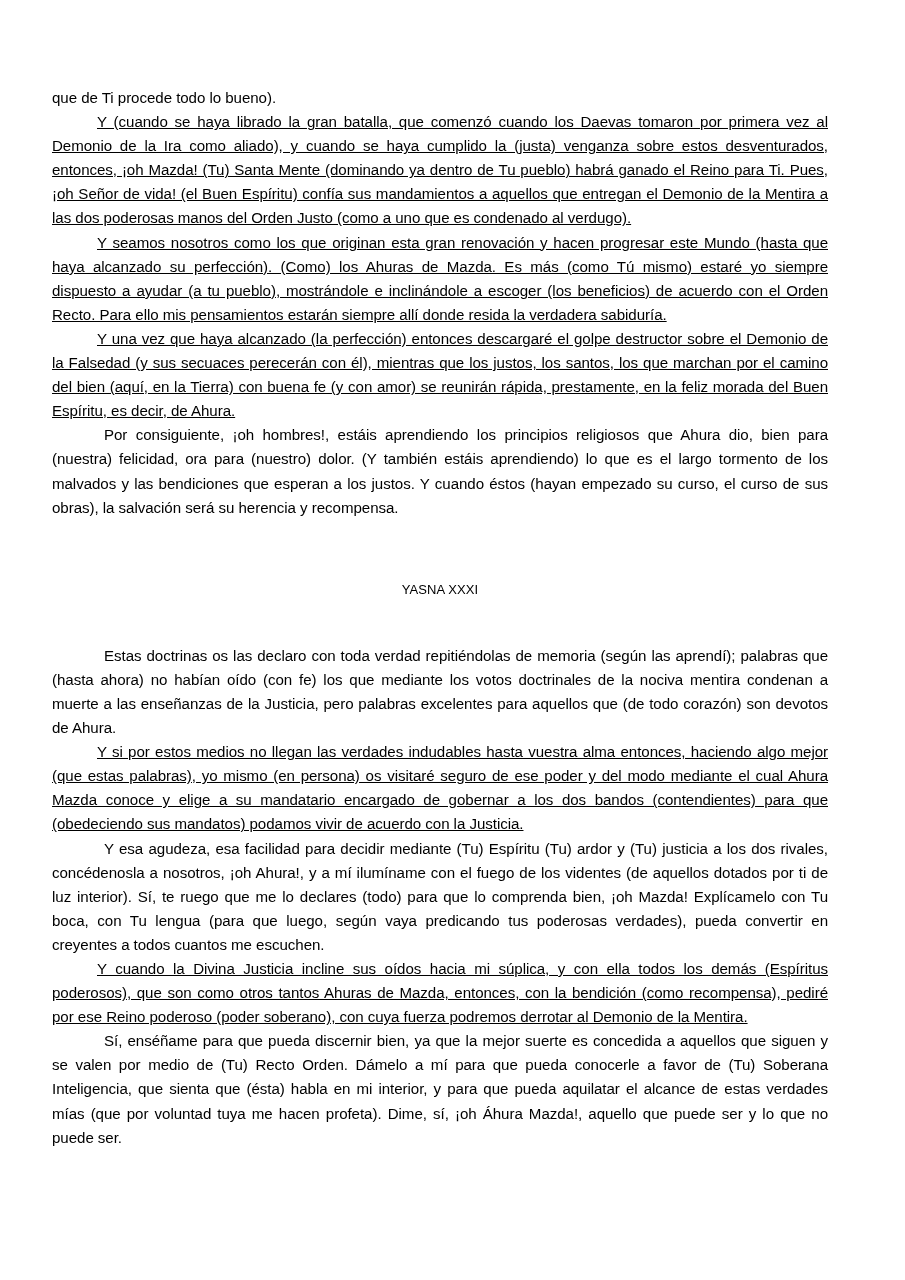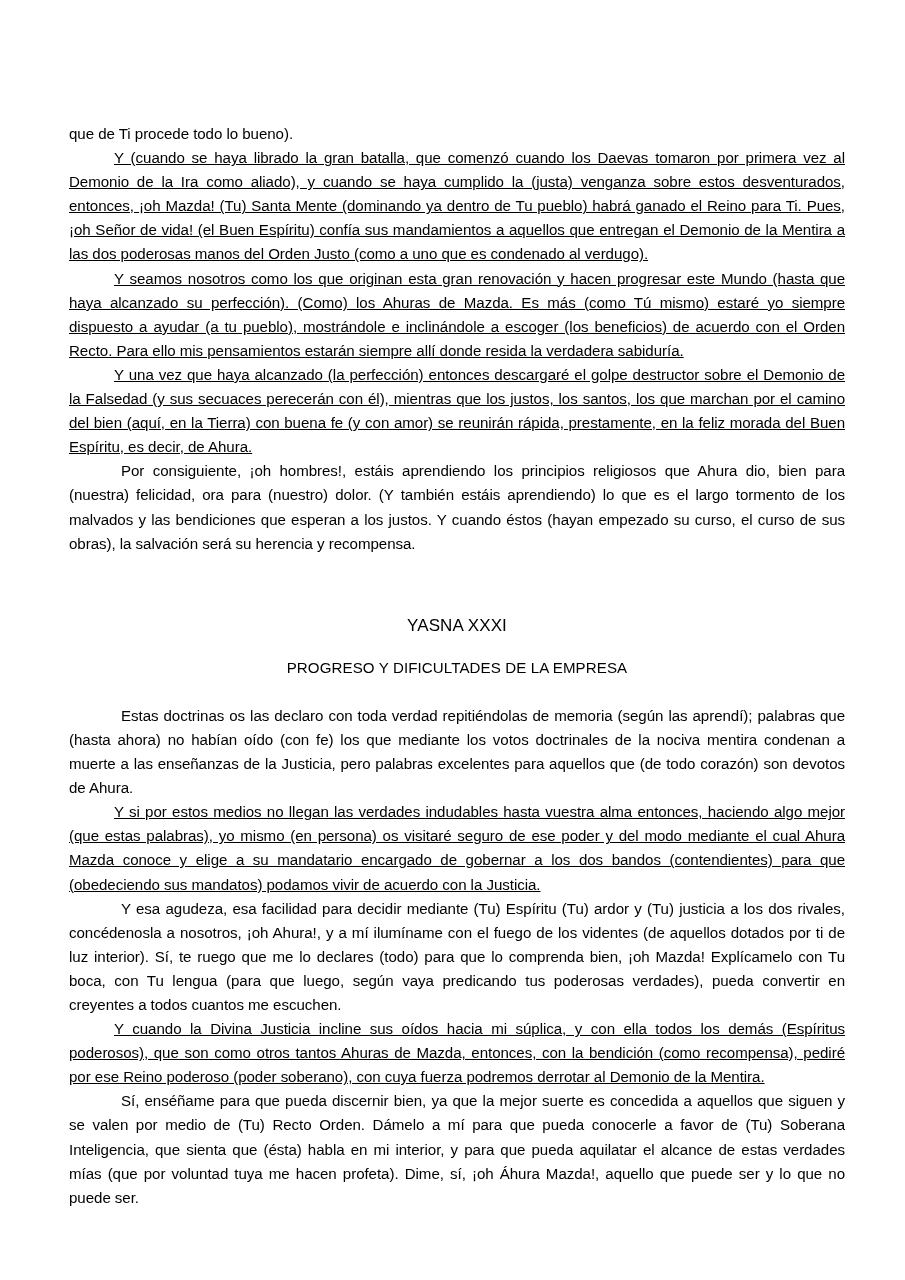--- a/index.html
+++ b/index.html
@@ -14,24 +14,23 @@
   .page {
     position: relative;
     width: 905px;
     height: 1280px;
     background: #ffffff;
     overflow: hidden;
     box-sizing: border-box;
   }
   .content {
     position: absolute;
-    left: 69px;
+    left: 52px;
     top: 86px;
     width: 776px;
-    margin-top: 36px;
   }
   p.body-par {
     margin: 0;
     font-size: 15.1px;
     line-height: 24.1px;
     text-align: justify;
     text-justify: inter-word;
     letter-spacing: -0.05px;
     word-spacing: 0px;
     -webkit-hyphens: none;
@@ -52,21 +51,21 @@
   .spacer-after-heading { height: 24px; }
 
   h1.yasna-title,
   h2.yasna-subtitle {
     margin: 0;
     font-weight: normal;
     text-align: center;
     line-height: 24.1px;
     letter-spacing: 0.1px;
   }
-  h1.yasna-title { font-size: 17px; }
+  h1.yasna-title { font-size: 13px; }
   h2.yasna-subtitle { font-size: 15.1px; }
 </style>
 </head>
 <body>
 
 <div class="page">
   <div class="content">
 
     <p class="body-par noindent">que de Ti procede todo lo bueno).</p>
 
@@ -77,21 +76,20 @@
     <p class="body-par indent">Y una vez que haya alcanzado (la perfección) entonces descargaré el golpe destructor sobre el Demonio de la Falsedad (y sus secuaces perecerán con él), mientras que los justos, los santos, los que marchan por el camino del bien (aquí, en la Tierra) con buena fe (y con amor) se reunirán rápida, prestamente, en la feliz morada del Buen Espíritu, es decir, de Ahura.</p>
 
     <p class="body-par indent-wide">Por consiguiente, ¡oh hombres!, estáis aprendiendo los principios religiosos que Ahura dio, bien para (nuestra) felicidad, ora para (nuestro) dolor. (Y también estáis aprendiendo) lo que es el largo tormento de los malvados y las bendiciones que esperan a los justos. Y cuando éstos (hayan empezado su curso, el curso de sus obras), la salvación será su herencia y recompensa.</p>
 
     <div class="spacer-before-heading"></div>
 
     <h1 class="yasna-title">YASNA XXXI</h1>
 
     <div class="spacer-between-headings"></div>
 
-    <h2 class="yasna-subtitle">PROGRESO Y DIFICULTADES DE LA EMPRESA</h2>
 
     <div class="spacer-after-heading"></div>
 
     <p class="body-par indent-wide">Estas doctrinas os las declaro con toda verdad repitiéndolas de memoria (según las aprendí); palabras que (hasta ahora) no habían oído (con fe) los que mediante los votos doctrinales de la nociva mentira condenan a muerte a las enseñanzas de la Justicia, pero palabras excelentes para aquellos que (de todo corazón) son devotos de Ahura.</p>
 
     <p class="body-par indent">Y si por estos medios no llegan las verdades indudables hasta vuestra alma entonces, haciendo algo mejor (que estas palabras), yo mismo (en persona) os visitaré seguro de ese poder y del modo mediante el cual Ahura Mazda conoce y elige a su mandatario encargado de gobernar a los dos bandos (contendientes) para que (obedeciendo sus mandatos) podamos vivir de acuerdo con la Justicia.</p>
 
     <p class="body-par indent-wide">Y esa agudeza, esa facilidad para decidir mediante (Tu) Espíritu (Tu) ardor y (Tu) justicia a los dos rivales, concédenosla a nosotros, ¡oh Ahura!, y a mí ilumíname con el fuego de los videntes (de aquellos dotados por ti de luz interior). Sí, te ruego que me lo declares (todo) para que lo comprenda bien, ¡oh Mazda! Explícamelo con Tu boca, con Tu lengua (para que luego, según vaya predicando tus poderosas verdades), pueda convertir en creyentes a todos cuantos me escuchen.</p>
 
     <p class="body-par indent">Y cuando la Divina Justicia incline sus oídos hacia mi súplica, y con ella todos los demás (Espíritus poderosos), que son como otros tantos Ahuras de Mazda, entonces, con la bendición (como recompensa), pediré por ese Reino poderoso (poder soberano), con cuya fuerza podremos derrotar al Demonio de la Mentira.</p>

